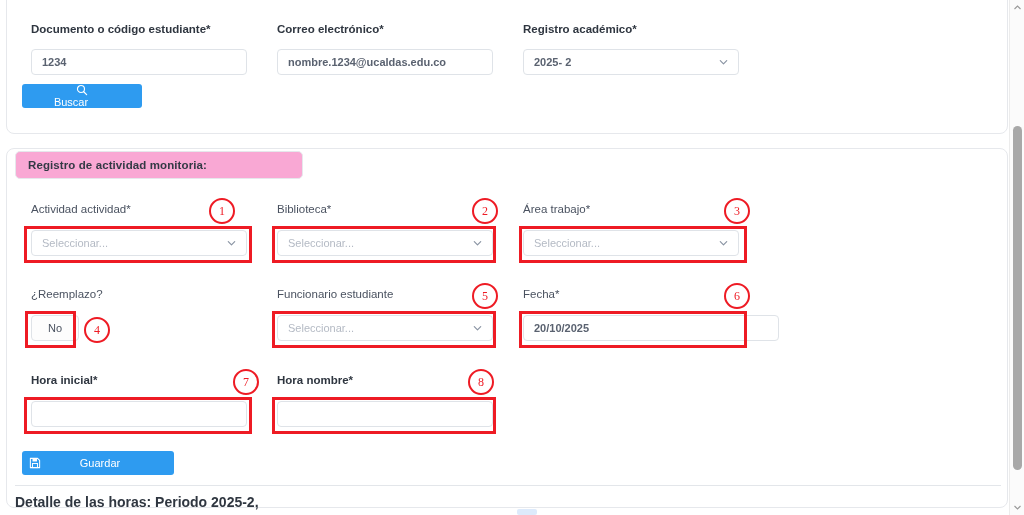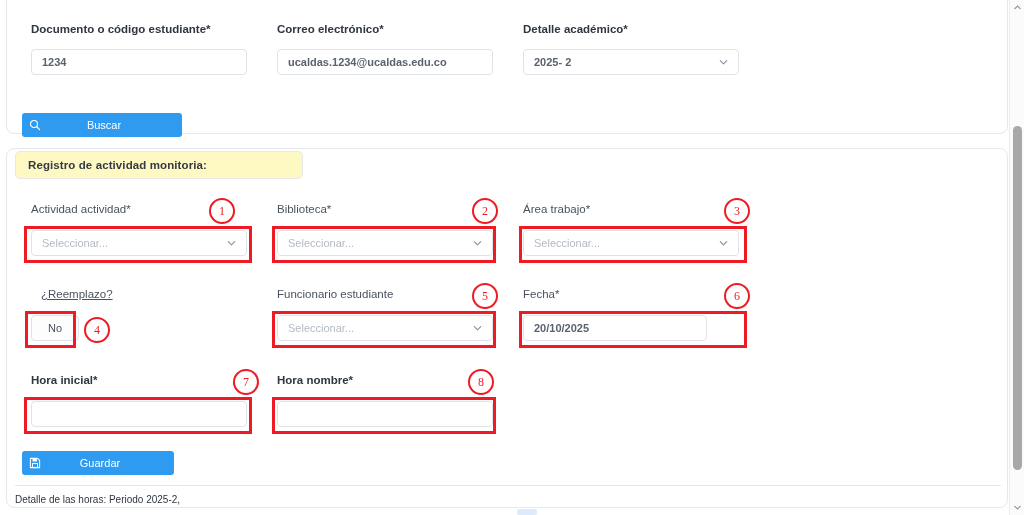--- a/index.html
+++ b/index.html
@@ -46,21 +46,21 @@
     height: 360px;
   }
 
   
   .legend-box {
     position: absolute;
     left: 8px;
     top: 2px;
     width: 288px;
     height: 28px;
-    background: #fef9c3;
+    background: #f9a8d4;
     border: 1px solid #e6e8ec;
     border-radius: 5px;
     box-sizing: border-box;
     display: flex;
     align-items: center;
     padding-left: 12px;
   }
   .legend-box span {
     font-size: 11.5px;
     font-weight: bold;
@@ -184,22 +184,22 @@
   }
 
   
   .divider {
     position: absolute;
     height: 1px;
     background: #e3e6ea;
   }
   .footer-text {
     position: absolute;
-    font-size: 10px;
-    font-weight: normal;
+    font-size: 14px;
+    font-weight: bold;
     color: #2f3640;
     white-space: nowrap;
   }
 
   
   #scrollbar-track {
     position: absolute;
     right: 0;
     top: 0;
     width: 15px;
@@ -246,31 +246,31 @@
 <body>
 
 <div id="page">
 
   <div class="card" id="card-search">
 
     <div class="fld-label bold" style="left:24px; top:32px;">Documento o código estudiante*</div>
     <div class="ctrl filled" style="left:24px; top:58px; width:216px;">1234</div>
 
     <div class="fld-label bold" style="left:270px; top:32px;">Correo electrónico*</div>
-    <div class="ctrl filled" style="left:270px; top:58px; width:216px;">ucaldas.1234@ucaldas.edu.co</div>
-
-    <div class="fld-label bold" style="left:516px; top:32px;">Detalle académico*</div>
+    <div class="ctrl filled" style="left:270px; top:58px; width:216px;">nombre.1234@ucaldas.edu.co</div>
+
+    <div class="fld-label bold" style="left:516px; top:32px;">Registro académico*</div>
     <div class="ctrl filled" style="left:516px; top:58px; width:216px;">
       <span>2025- 2</span>
       <svg class="caret" viewBox="0 0 12 12">
         <path d="M2.5 4.5 L6 8 L9.5 4.5" fill="none" stroke="#8a94a3" stroke-width="1.3" stroke-linecap="round" stroke-linejoin="round"></path>
       </svg>
     </div>
 
-    <div class="btn-primary" style="left:15px; top:122px; width:160px;">
+    <div class="btn-primary" style="left:15px; top:93px; width:120px;flex-direction:column;">
       <span class="btn-ico">
         <svg width="12" height="12" viewBox="0 0 14 14">
           <circle cx="5.8" cy="5.8" r="4.1" fill="none" stroke="#ffffff" stroke-width="1.3"></circle>
           <line x1="9" y1="9" x2="12.4" y2="12.4" stroke="#ffffff" stroke-width="1.4" stroke-linecap="round"></line>
         </svg>
       </span>
       <span class="btn-txt">Buscar</span>
     </div>
   </div>
 
@@ -297,33 +297,33 @@
     </div>
 
     <div class="fld-label light" style="left:516px; top:54px;">Área trabajo*</div>
     <div class="ctrl empty" style="left:516px; top:81px; width:216px;">
       <span>Seleccionar...</span>
       <svg class="caret" viewBox="0 0 12 12">
         <path d="M2.5 4.5 L6 8 L9.5 4.5" fill="none" stroke="#8a94a3" stroke-width="1.3" stroke-linecap="round" stroke-linejoin="round"></path>
       </svg>
     </div>
 
-    <div class="fld-label light" style="left:34px; top:139px;text-decoration:underline;">¿Reemplazo?</div>
+    <div class="fld-label light" style="left:24px; top:139px;">¿Reemplazo?</div>
     <div class="toggle-btn" style="left:24px; top:166px; width:48px;">No</div>
 
     <div class="fld-label light" style="left:270px; top:139px;">Funcionario estudiante</div>
     <div class="ctrl empty" style="left:270px; top:166px; width:216px;">
       <span>Seleccionar...</span>
       <svg class="caret" viewBox="0 0 12 12">
         <path d="M2.5 4.5 L6 8 L9.5 4.5" fill="none" stroke="#8a94a3" stroke-width="1.3" stroke-linecap="round" stroke-linejoin="round"></path>
       </svg>
     </div>
 
     <div class="fld-label light" style="left:516px; top:139px;">Fecha*</div>
-    <div class="ctrl filled" style="left:516px; top:166px; width:184px;">20/10/2025</div>
+    <div class="ctrl filled" style="left:516px; top:166px; width:256px;">20/10/2025</div>
 
     <div class="fld-label bold" style="left:24px; top:225px;">Hora inicial*</div>
     <div class="ctrl empty" style="left:24px; top:252px; width:216px;"></div>
 
     <div class="fld-label bold" style="left:270px; top:225px;">Hora nombre*</div>
     <div class="ctrl empty" style="left:270px; top:252px; width:216px;"></div>
 
     <div class="btn-primary" style="left:15px; top:302px; width:152px;">
       <span class="btn-ico">
         <svg width="12" height="12" viewBox="0 0 14 14">

